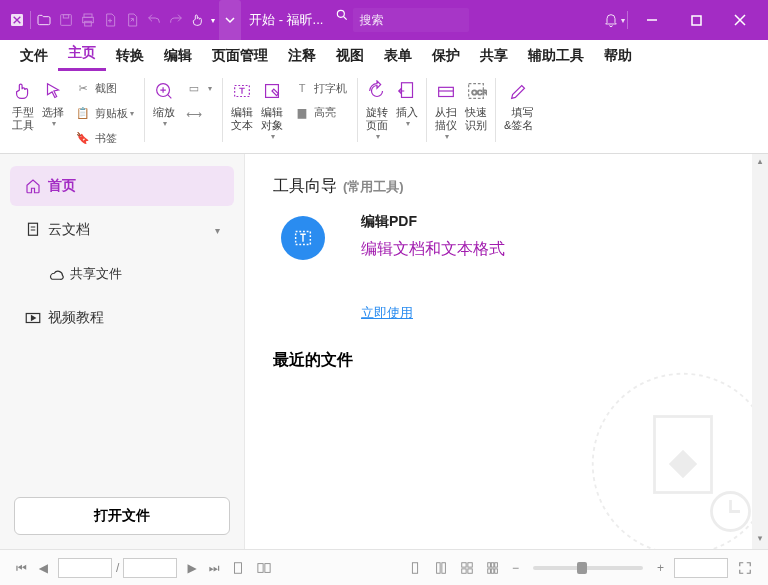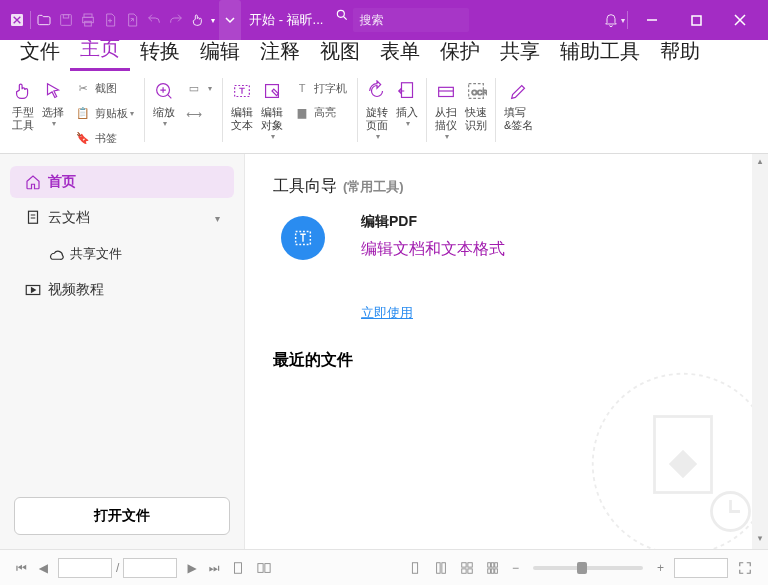--- a/index.html
+++ b/index.html
@@ -10,36 +10,36 @@
 .tb-sep{width:1px;height:18px;background:rgba(255,255,255,.3);margin:0 2px}
 .tb-drop{width:22px;height:40px;display:flex;align-items:center;justify-content:center;background:rgba(255,255,255,.12);border-radius:3px 3px 0 0;margin:0 4px}
 .tb-title{font-size:13px;padding:0 4px;white-space:nowrap}
 .tb-search{flex:1;display:flex;max-width:140px;margin-left:8px}
 .tb-search input{background:rgba(255,255,255,.05);border:none;color:#fff;height:24px;width:100%;padding:0 6px;font-size:12px;border-radius:2px}
 .tb-search input::placeholder{color:rgba(255,255,255,.85)}
 .tb-search-ic{margin-right:4px}
 .tb-spacer{flex:1}
 .win-btn{width:44px;height:40px;display:flex;align-items:center;justify-content:center;cursor:pointer}
 .menubar{height:32px;background:#fff;display:flex;align-items:flex-end;padding:0 10px;border-bottom:1px solid #fff}
-.menu-item{padding:6px 10px;font-size:20px;font-weight:400;color:#222;cursor:pointer}
+.menu-item{padding:6px 10px;font-size:14px;font-weight:700;color:#222;cursor:pointer}
 .menu-item.active{color:#a32cc4;border-bottom:3px solid #a32cc4}
 .ribbon{height:82px;background:#fff;border-bottom:1px solid #ddd;display:flex;align-items:flex-start;padding:6px 8px}
 .rgroup{display:flex;flex-direction:column;align-items:center;padding:0 6px;height:70px;justify-content:space-between}
 .rbtn{display:flex;flex-direction:column;align-items:center;cursor:pointer;padding:0 4px}
 .rbtn .ic{height:26px;display:flex;align-items:center;justify-content:center;color:#a32cc4}
 .rbtn .ic svg{width:22px;height:22px}
-.rbtn .lbl{font-size:11px;color:#444;text-align:left;line-height:13px;margin-top:2px}
+.rbtn .lbl{font-size:11px;color:#444;text-align:right;line-height:13px;margin-top:2px}
 .rbtn .lbl.two{white-space:pre}
 .rsmall{font-size:11px;color:#555;display:flex;align-items:center;height:20px;cursor:pointer;padding:2px 0}
 .rsmall .sic{width:18px;display:flex;justify-content:center;color:#888;margin-right:3px}
 .rdiv{width:1px;background:#e2e2e2;height:64px;margin:0 4px}
 .dd{font-size:8px;color:#888;margin-left:2px}
 .content{display:flex;height:395px}
 .sidebar{width:245px;background:#f7f7f7;border-right:1px solid #e8e8e8;padding:12px 10px;position:relative}
-.side-item{height:32px;display:flex;align-items:center;padding:0 14px;border-radius:6px;cursor:pointer;font-size:14px;color:#333;margin-bottom:4px}
+.side-item{height:40px;display:flex;align-items:center;padding:0 14px;border-radius:6px;cursor:pointer;font-size:14px;color:#333;margin-bottom:4px}
 .side-item.active{background:#f2e3f6;color:#a32cc4;font-weight:700}
 .side-item .sic{width:24px;color:inherit;display:flex}
 .side-item .sic svg{width:18px;height:18px}
 .side-item.sub{padding-left:36px;font-size:13px}
 .side-item .chev{margin-left:auto;color:#888;font-size:10px}
 .open-btn{position:absolute;bottom:14px;left:14px;right:14px;height:38px;border:1px solid #ccc;border-radius:6px;background:#fff;display:flex;align-items:center;justify-content:center;font-size:14px;font-weight:700;cursor:pointer}
 .main{flex:1;padding:22px 28px;position:relative;overflow:hidden}
 .sect-title{font-size:16px;font-weight:400;color:#222}
 .sect-sub{font-size:13px;color:#888;font-weight:700;margin-left:6px}
 .tool-card{display:flex;align-items:flex-end;margin-top:16px}
@@ -154,20 +154,21 @@
         <path d="M1 1l10 10M11 1L1 11"></path>
       </svg>
     </div>
 </div>
 
 <div class="menubar">
   <div class="menu-item">文件</div>
   <div class="menu-item active">主页</div>
   <div class="menu-item">转换</div>
   <div class="menu-item">编辑</div>
+  <div class="menu-item">页面管理</div>
   <div class="menu-item">注释</div>
   <div class="menu-item">视图</div>
   <div class="menu-item">表单</div>
   <div class="menu-item">保护</div>
   <div class="menu-item">共享</div>
   <div class="menu-item">辅助工具</div>
   <div class="menu-item">帮助</div>
 </div>
 
 <div class="ribbon">

